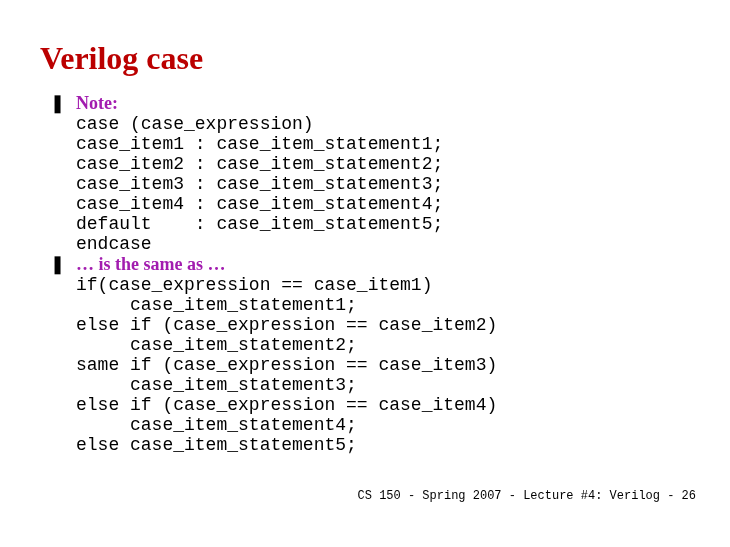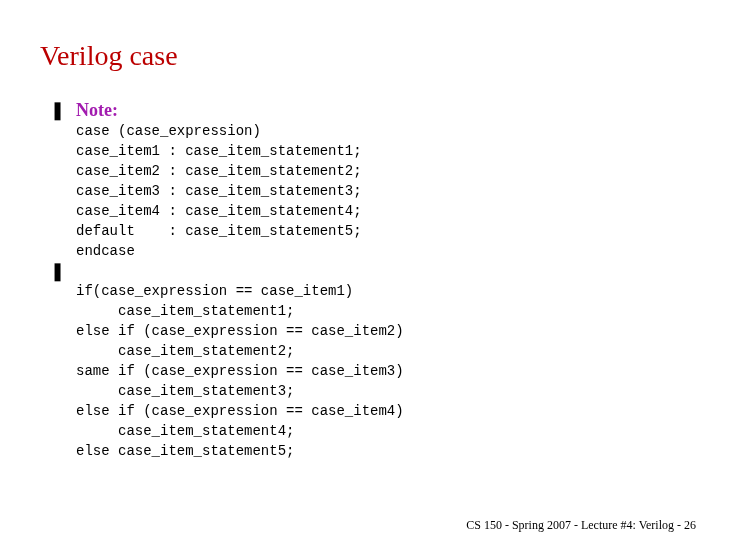--- a/index.html
+++ b/index.html
@@ -10,24 +10,24 @@
     background: #ffffff;
     font-family: Arial, Helvetica, sans-serif;
     position: relative;
   }
   .slide {
     padding: 40px 40px 0 40px;
     box-sizing: border-box;
   }
   .title {
     font-family: "Comic Sans MS", "Comic Sans", cursive;
-    font-size: 28px;
-    font-weight: normal;
+    font-size: 32px;
+    font-weight: bold;
     color: #bb0000;
-    margin-bottom: 28px;
+    margin-bottom: 16px;
   }
   .content {
     padding-left: 10px;
   }
   .bullet-row {
     display: flex;
     align-items: flex-start;
   }
   .bullet {
     color: #000000;
@@ -37,31 +37,31 @@
     flex-shrink: 0;
   }
   .note-label {
     font-family: "Comic Sans MS", "Comic Sans", cursive;
     font-size: 18px;
     font-weight: bold;
     color: #a21caf;
   }
   .code-block {
     font-family: "Courier New", monospace;
-    font-size: 14px;
+    font-size: 18px;
     line-height: 20px;
     color: #000000;
     white-space: pre;
     margin-left: 26px;
   }
   .footer {
     position: absolute;
-    bottom: 14px;
+    bottom: 44px;
     right: 34px;
-    font-family: Liberation Serif, serif;
+    font-family: Liberation Mono, monospace;
     font-size: 12px;
     color: #000000;
   }
 </style>
 </head>
 <body>
 
 <div class="slide">
   <div class="title">Verilog case</div>
 
@@ -74,20 +74,21 @@
     <div class="code-block"><span>case (case_expression)</span>
 <span>case_item1 : case_item_statement1;</span>
 <span>case_item2 : case_item_statement2;</span>
 <span>case_item3 : case_item_statement3;</span>
 <span>case_item4 : case_item_statement4;</span>
 <span>default    : case_item_statement5;</span>
 <span>endcase</span></div>
 
     <div class="bullet-row">
       <span class="bullet">❚</span>
+      <span class="note-label">… is the same as …</span>
     </div>
     <div class="code-block"><span>if(case_expression == case_item1)</span>
 <span>     case_item_statement1;</span>
 <span>else if (case_expression == case_item2)</span>
 <span>     case_item_statement2;</span>
 <span>same if (case_expression == case_item3)</span>
 <span>     case_item_statement3;</span>
 <span>else if (case_expression == case_item4)</span>
 <span>     case_item_statement4;</span>
 <span>else case_item_statement5;</span></div>

